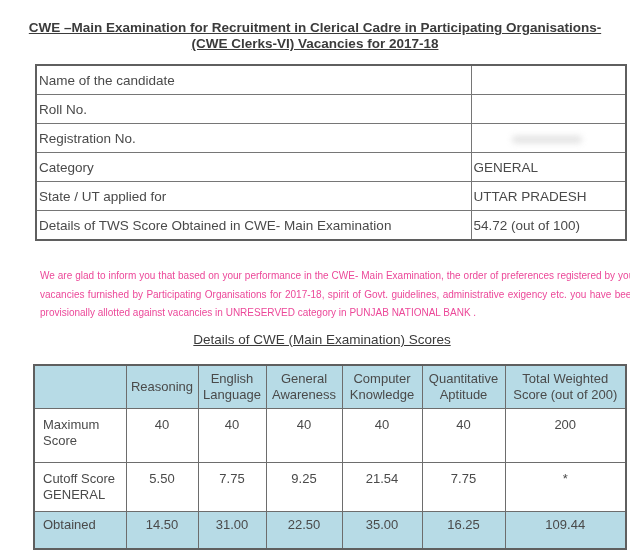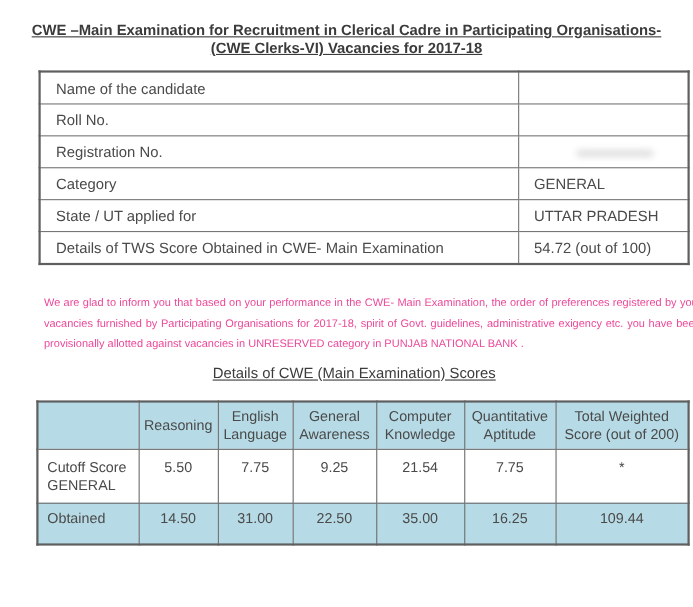--- a/index.html
+++ b/index.html
@@ -42,21 +42,21 @@
   .candidate-table {
     margin: 12px 0 0 35px;
     width: 590px;
     table-layout: fixed;
     border: 2px solid #5f5f5f;
     font-size: 13.5px;
   }
   .candidate-table td {
     border: 1px solid #767676;
     height: 28px;
-    padding: 0 0 0 14px;
+    padding: 0 0 0 2px;
     vertical-align: middle;
     color: #4a4a4a;
     overflow: hidden;
     white-space: nowrap;
     margin-top: 32px;
   }
   .candidate-table col.c1 { width: 435px; }
   .candidate-table col.c2 { width: 155px; }
 
   .smudge {
@@ -197,20 +197,29 @@
     <tbody>
         <tr>
       <th></th>
       <th>Reasoning</th>
       <th>English Language</th>
       <th>General Awareness</th>
       <th>Computer Knowledge</th>
       <th>Quantitative Aptitude</th>
       <th>Total Weighted Score (out of 200)</th>
     </tr>
+    <tr class="r-max">
+      <td class="lbl">Maximum Score</td>
+      <td>40</td>
+      <td>40</td>
+      <td>40</td>
+      <td>40</td>
+      <td>40</td>
+      <td>200</td>
+    </tr>
     <tr class="r-cutoff">
       <td class="lbl">Cutoff Score GENERAL</td>
       <td>5.50</td>
       <td>7.75</td>
       <td>9.25</td>
       <td>21.54</td>
       <td>7.75</td>
       <td>*</td>
     </tr>
     <tr class="r-obtained">

